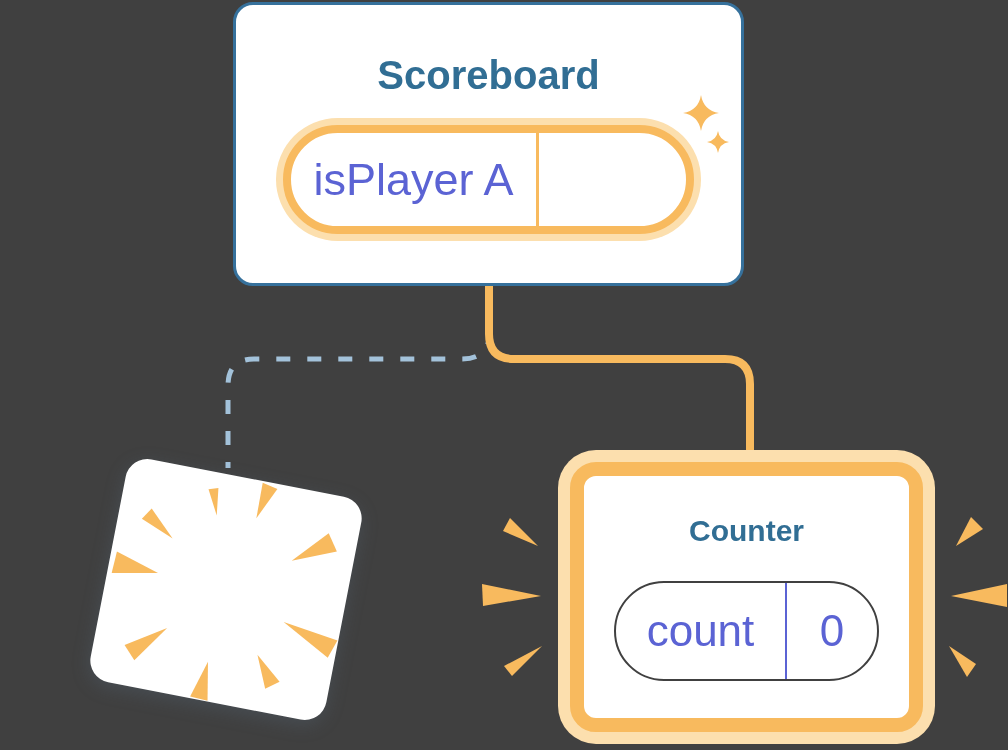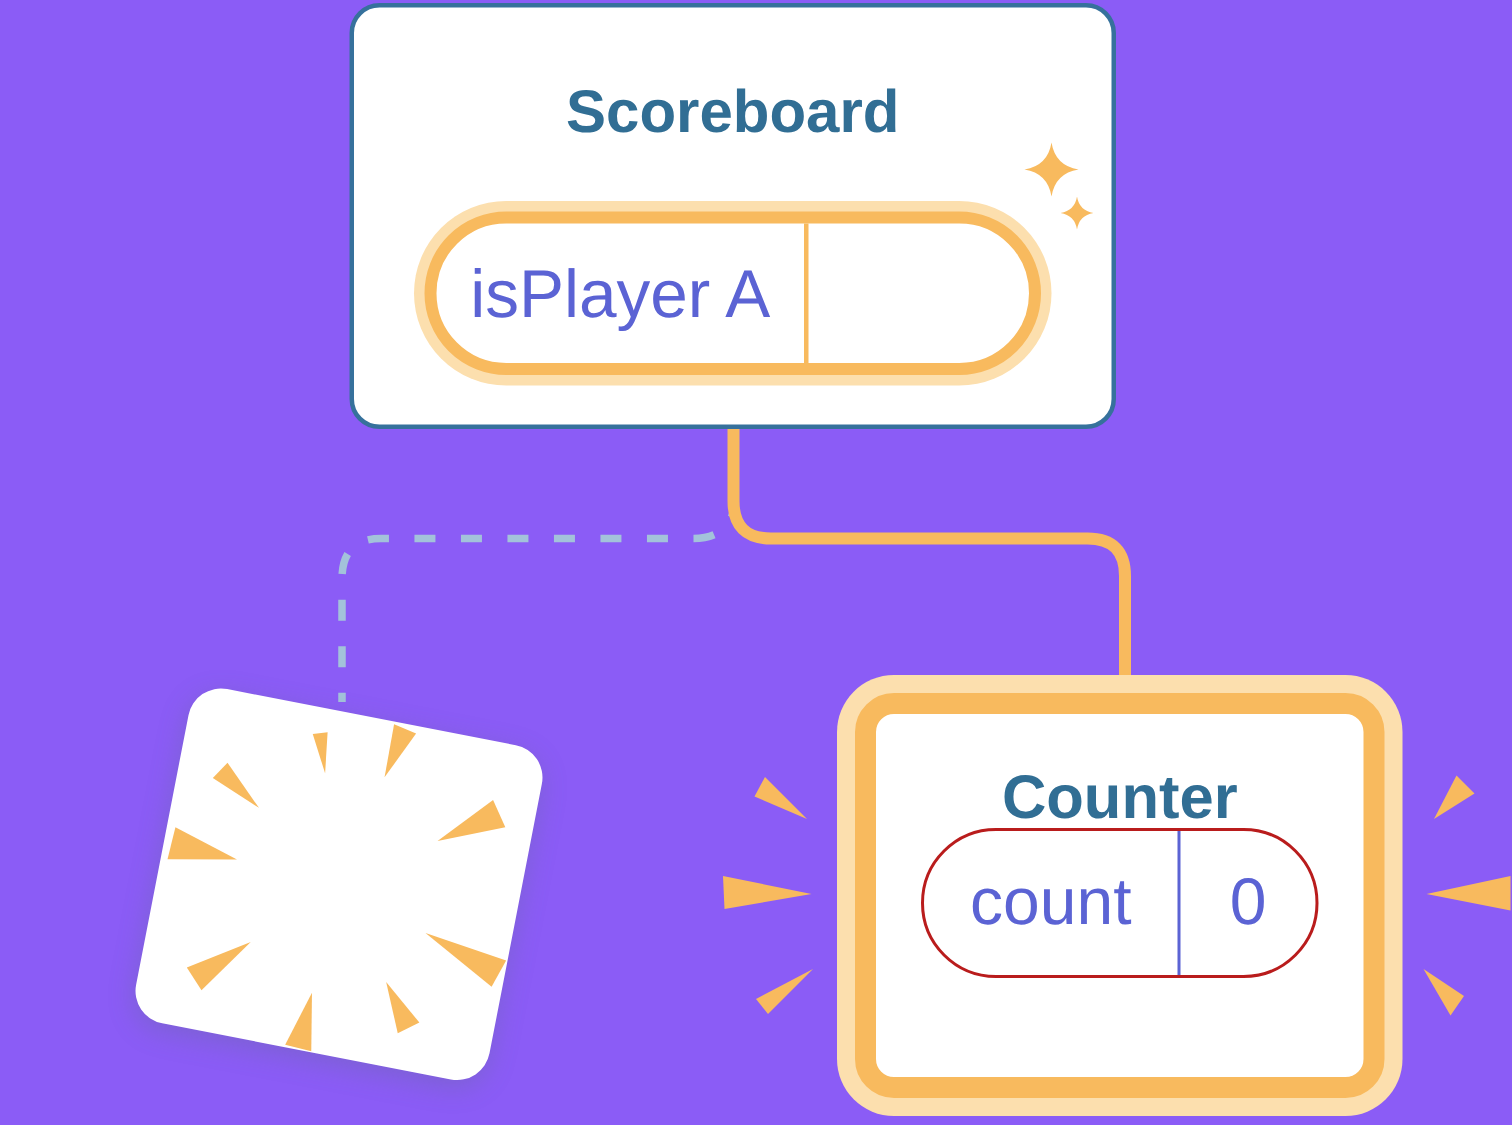--- a/index.html
+++ b/index.html
@@ -1,17 +1,17 @@
 <!DOCTYPE html>
 <html><head>
 <meta charset="utf-8">
 <style>
   html,body{margin:0;padding:0;background:#ffffff;}
   .canvas{
-    position:relative;width:1008px;height:750px;background:#8b5cf6;
+    position:relative;width:1008px;height:750px;background:#404040;
     overflow:hidden;font-family:"Liberation Sans", sans-serif;
   }
   svg.layer{position:absolute;left:0;top:0;width:1008px;height:750px;pointer-events:none;}
   .connector-layer{z-index:1;}
   .deco-layer{z-index:6;}
   .dash-line{fill:none;stroke:#A3C2DA;stroke-width:5;stroke-dasharray:14 17;}
   .orange-line{fill:none;stroke:#F8BA5E;stroke-width:8;}
   .deco-layer path,.deco-layer polygon,#poof-burst polygon{fill:#F8BA5E;}
 
   .card{position:absolute;background:#ffffff;box-sizing:border-box;
@@ -26,31 +26,31 @@
     box-shadow:0 0 0 12px #FCDFAE;
   }
   .poof-card{
     left:106px;top:476px;width:240px;height:227px;z-index:2;
     border-radius:22px;transform:rotate(11deg);
     box-shadow:0 5px 18px rgba(90,110,130,0.30);
     align-items:center;justify-content:center;
   }
   .card-title{font-weight:700;color:#316E94;text-align:center;}
   .scoreboard-card .card-title{margin-top:50px;font-size:40px;line-height:40px;}
-  .counter-card .card-title{margin-top:34px;font-size:41px;line-height:42px;}
+  .counter-card .card-title{margin-top:34px;font-size:30px;line-height:42px;}
 
   .state-pill{display:flex;align-items:stretch;box-sizing:border-box;background:#fff;}
   .scoreboard-card .state-pill{
-    margin-top:46px;width:411px;height:109px;
+    margin-top:30px;width:411px;height:109px;
     border:8px solid #F8BA5E;border-radius:60px;
     box-shadow:0 0 0 7px #FCDFAE;
   }
   .counter-card .state-pill{
-    width:265px;height:100px;
-    border:2px solid #b91c1c;border-radius:52px;
+    margin-top:29px;width:265px;height:100px;
+    border:2px solid #404040;border-radius:52px;
   }
   .pill-cell{display:flex;align-items:center;justify-content:center;color:#5B63D4;}
   .scoreboard-card .pill-name{width:245px;font-size:45px;}
   .scoreboard-card .pill-value{flex:1;font-size:45px;font-weight:700;}
   .scoreboard-card .pill-divider{width:3px;background:#F8BA5E;}
   .counter-card .pill-name{width:169px;font-size:44px;}
   .counter-card .pill-value{flex:1;font-size:44px;}
   .counter-card .pill-divider{width:2px;background:#5B63D4;}
 
   #poof-burst{width:240px;height:228px;overflow:visible;}

